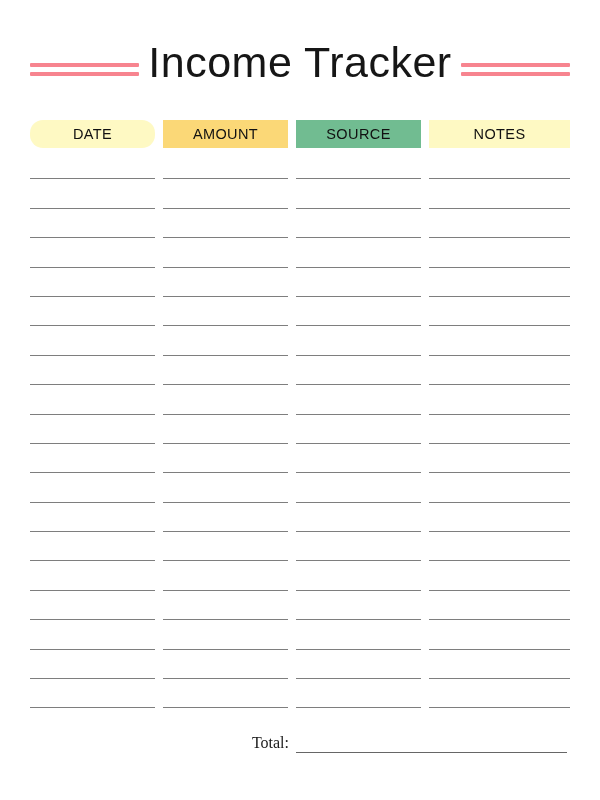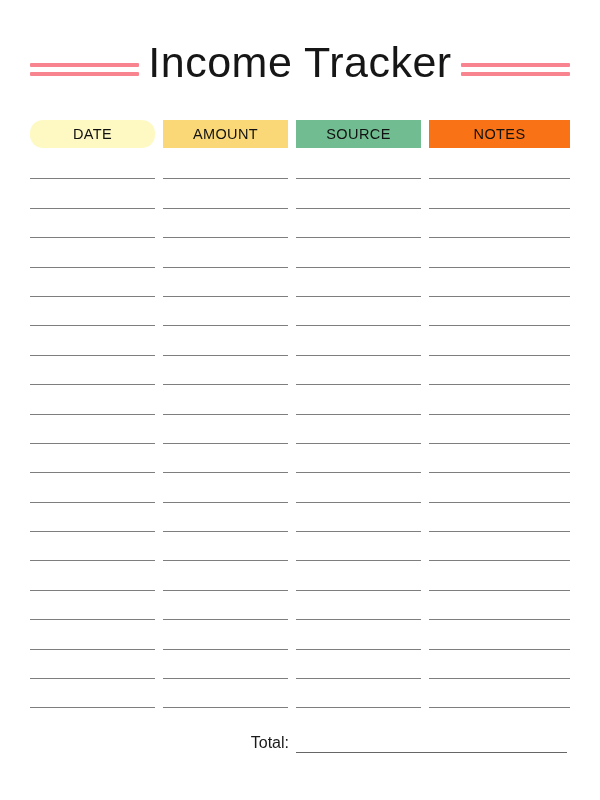--- a/index.html
+++ b/index.html
@@ -86,20 +86,21 @@
   }
 
   
   .total-row {
     position: absolute;
     top: 733px;
     right: 33px;
     display: flex;
     align-items: flex-end;
     gap: 7px;
+    font-family: Liberation Serif, serif;
   }
   .total-label {
     font-size: 16px;
     color: #1a1a1a;
     padding-bottom: 1px;
   }
   .total-line {
     width: 271px;
     height: 19px;
     border-bottom: 1.6px solid #666666;
@@ -130,21 +131,21 @@
     <div class="deco-lines">
       <div class="deco-line" style="background: rgb(247, 132, 143);"></div>
       <div class="deco-line" style="background: rgb(247, 132, 143);"></div>
     </div>
   </div>
 
   <div class="header-row">
     <div class="hdr" style="background: #fef9c3; border-radius: 13px;">DATE</div>
     <div class="hdr" style="background: rgb(251, 216, 119);">AMOUNT</div>
     <div class="hdr" style="background: rgb(113, 188, 145);">SOURCE</div>
-    <div class="hdr" style="background: #f97316;">NOTES</div>
+    <div class="hdr" style="background: #fef9c3;">NOTES</div>
   </div>
 
   <div class="rows" id="rows">
       <div class="row">
         <div class="cell" style="border-bottom-color: rgb(126, 126, 126);"></div>
         <div class="cell" style="border-bottom-color: rgb(126, 126, 126);"></div>
         <div class="cell" style="border-bottom-color: rgb(126, 126, 126);"></div>
         <div class="cell" style="border-bottom-color: rgb(126, 126, 126);"></div>
       </div>
       <div class="row">

